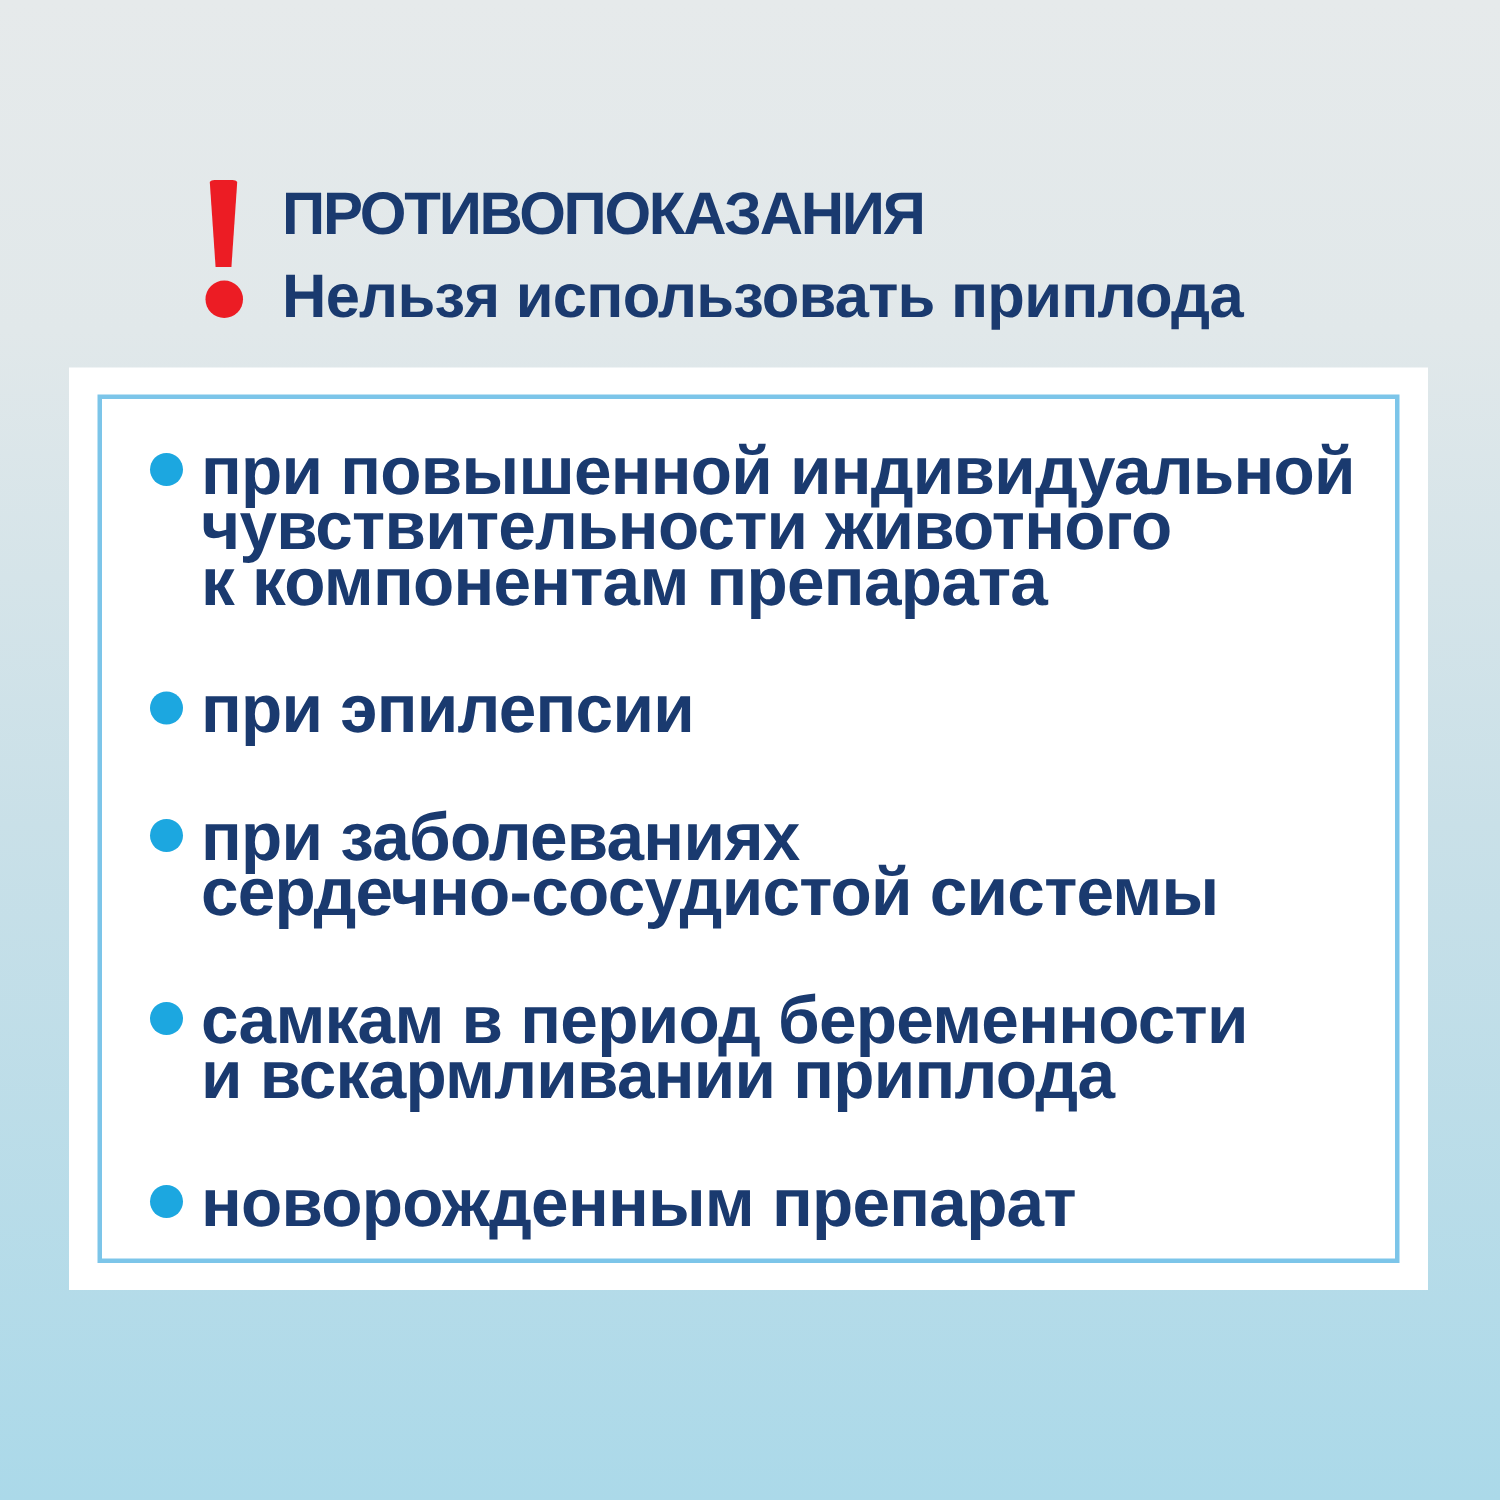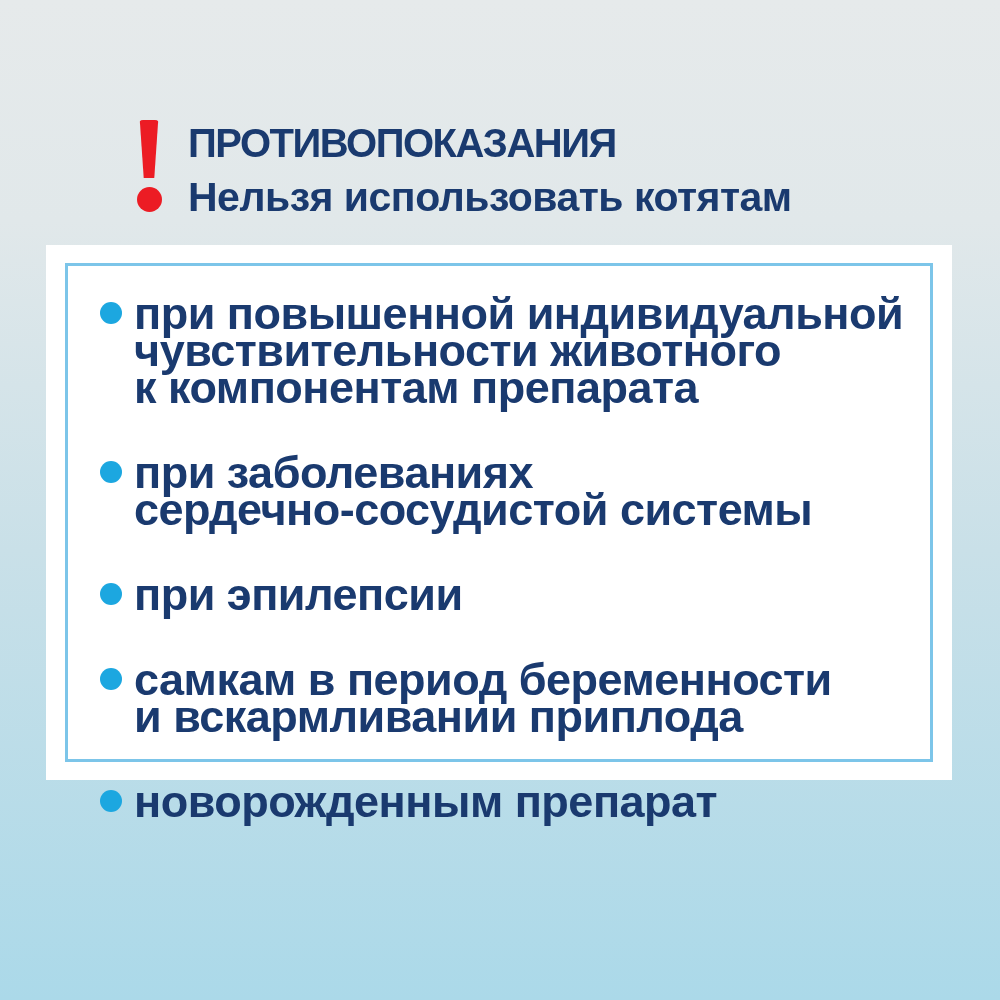--- a/index.html
+++ b/index.html
@@ -38,21 +38,21 @@
   }
   .subtitle {
     margin: 4px 0 0 0; color: #1A3A6F;
     font-size: 41px; line-height: 42px; font-weight: 700;
     letter-spacing: -0.5px; white-space: nowrap;
   }
 
   
   .card {
     position: absolute; left: 46px; top: 245px;
-    width: 906px; height: 535px;
+    width: 906px; height: 615px;
     background: #FFFFFF;
   }
   .card-border {
     position: absolute; left: 19px; top: 18px; right: 19px; bottom: 18px;
     border: 3px solid #7CC5E9;
     pointer-events: none;
   }
   .list {
     position: absolute; left: 54px; top: 50px; right: 44px;
     margin: 0; padding: 0; list-style: none;
@@ -78,41 +78,41 @@
 
 <div class="page">
 
   <header class="header">
     <div class="excl">
       <div class="excl-bar"></div>
       <div class="excl-dot"></div>
     </div>
     <div class="titles">
       <h1 class="title">ПРОТИВОПОКАЗАНИЯ</h1>
-      <h2 class="subtitle">Нельзя использовать котятам</h2>
+      <h2 class="subtitle">Нельзя использовать приплода</h2>
     </div>
   </header>
 
   <section class="card">
     <div class="card-border"></div>
     <ul class="list">
       <li>
         <span class="dot"></span>
         <span class="txt">при повышенной индивидуальной
 чувствительности животного
 к компонентам препарата</span>
       </li>
       <li>
         <span class="dot"></span>
-        <span class="txt">при заболеваниях
-сердечно-сосудистой системы</span>
+        <span class="txt">при эпилепсии</span>
       </li>
       <li>
         <span class="dot"></span>
-        <span class="txt">при эпилепсии</span>
+        <span class="txt">при заболеваниях
+сердечно-сосудистой системы</span>
       </li>
       <li>
         <span class="dot"></span>
         <span class="txt">самкам в период беременности
 и вскармливании приплода</span>
       </li>
       <li>
         <span class="dot"></span>
         <span class="txt">новорожденным препарат</span>
       </li>

